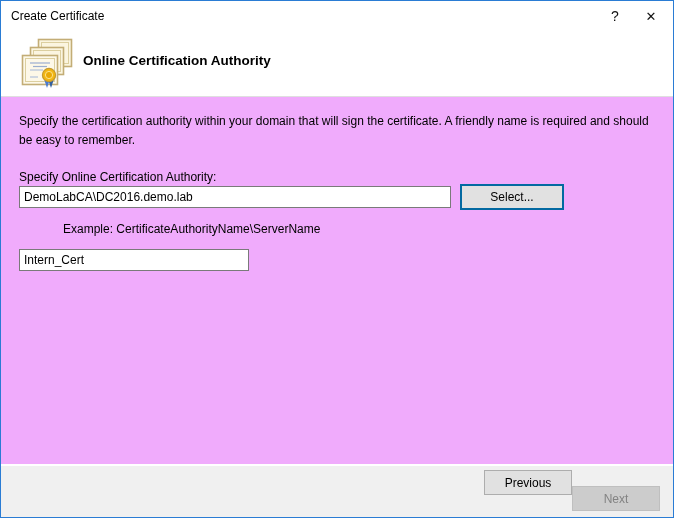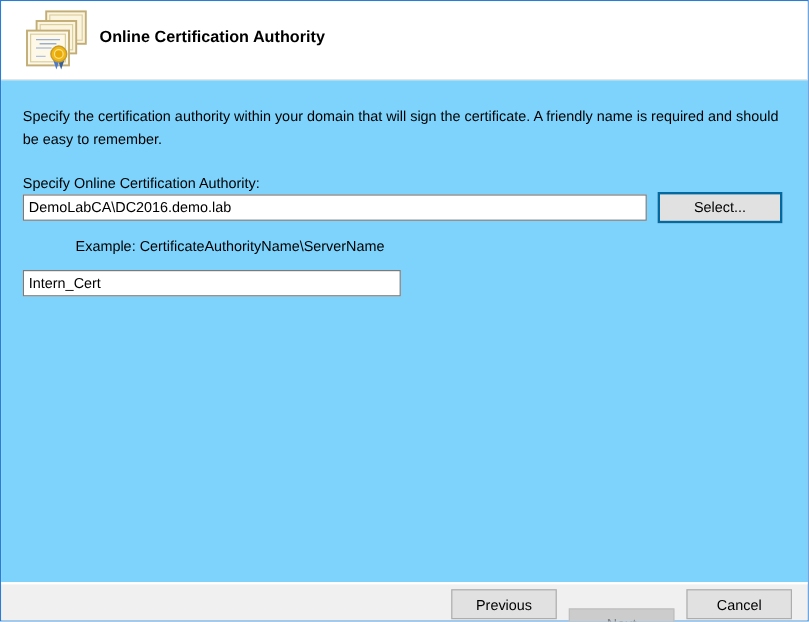--- a/index.html
+++ b/index.html
@@ -59,66 +59,65 @@
     font-size: 13.5px;
     font-weight: bold;
     color: #000000;
     margin-left: 10px;
     margin-top: -6px;
     text-align: center;
   }
   
   .content {
     flex: 1 1 auto;
-    background: #7dd3fc;
-    padding: 21px 18px 0 18px;
+    background: #f0abfc;
+    padding: 15px 18px 0 18px;
     overflow: hidden;
   }
   .description {
     max-width: 640px;
     line-height: 1.55;
     margin-bottom: 21px;
   }
   .field-label { margin-bottom: 0; }
   .ca-row { display: flex; align-items: center; margin-bottom: 12px; }
   .text-input {
     height: 22px;
     border: 1px solid #7a7a7a;
     background: #ffffff;
     font-family: "Liberation Sans", "DejaVu Sans", sans-serif;
     font-size: 12px;
     padding: 2px 4px;
     color: #000000;
     outline: none;
   }
-  .ca-input { width: 520px; }
+  .ca-input { width: 432px; }
   .select-btn {
     width: 104px;
     height: 26px;
     margin-left: 9px;
     background: #e1e1e1;
     border: 2px solid #0369a1;
     font-family: "Liberation Sans", "DejaVu Sans", sans-serif;
     font-size: 12px;
     color: #000000;
     cursor: default;
   }
   .example-text { margin-bottom: 13px; margin-left: 44px; }
   .friendly-label { margin-bottom: 7px; }
-  .friendly-input { width: 315px; }
+  .friendly-input { width: 230px; }
   
   .footer {
     flex: 0 0 auto;
-    height: 32px;
+    height: 53px;
     background: #f0f0f0;
     border-top: 2px solid #ffffff;
     display: flex;
     justify-content: flex-end;
     align-items: flex-start;
-    gap: 10px;
     padding: 4px 13px 0 0;
   }
   .btn {
     width: 88px;
     height: 25px;
     background: #e1e1e1;
     border: 1px solid #adadad;
     font-family: "Liberation Sans", "DejaVu Sans", sans-serif;
     font-size: 12px;
     color: #000000;
@@ -129,20 +128,25 @@
     border-color: #bfbfbf;
     color: #838383;
     margin-top: 16px;
   }
 </style>
 </head>
 <body>
 
 <div class="window">
 
+  <div class="titlebar">
+    <div class="titlebar-text">Create Certificate</div>
+    <div class="titlebar-btn">?</div>
+    <div class="titlebar-btn close">✕</div>
+  </div>
 
   <div class="header">
     <span class="header-icon">
       <svg width="52" height="52" viewBox="0 0 52 52" xmlns="http://www.w3.org/2000/svg">
 
         <rect x="17.5" y="1.5" width="33" height="27" fill="#fbf5e0" stroke="#c3ad76" stroke-width="1.6"></rect>
         <rect x="20.5" y="4.5" width="27" height="21" fill="none" stroke="#dccf9f" stroke-width="1"></rect>
 
         <rect x="9.5" y="9.5" width="33" height="27" fill="#fbf5e0" stroke="#c3ad76" stroke-width="1.6"></rect>
         <rect x="12.5" y="12.5" width="27" height="21" fill="none" stroke="#dccf9f" stroke-width="1"></rect>
@@ -177,16 +181,15 @@
 
     <div class="example-text">Example: CertificateAuthorityName\ServerName</div>
 
 
     <input type="text" class="text-input friendly-input" value="Intern_Cert" style="">
   </div>
 
   <div class="footer">
     <button class="btn">Previous</button>
     <button class="btn" disabled="">Next</button>
-    <button class="btn">Cancel</button>
   </div>
 
 </div>
 
 </body></html>

